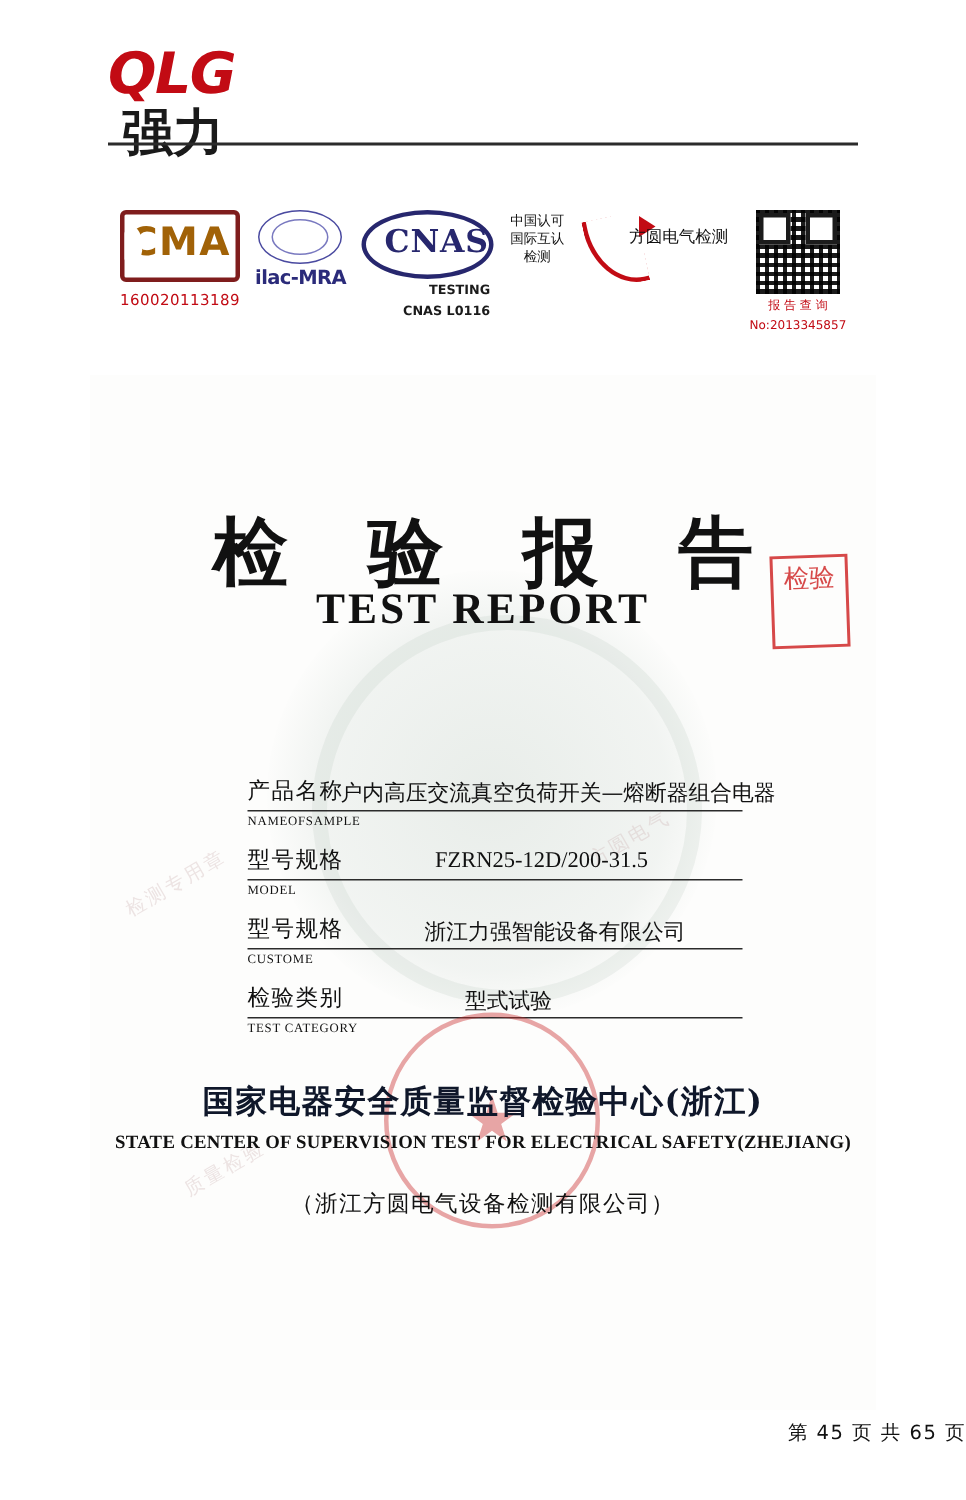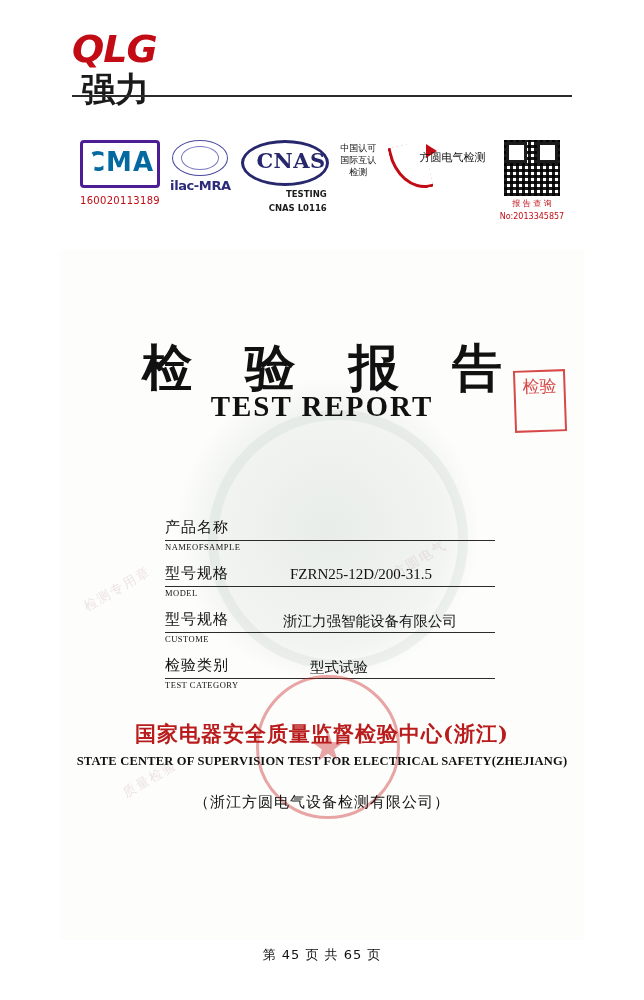--- a/index.html
+++ b/index.html
@@ -63,24 +63,24 @@
   }
   .logo-item {
     position: relative;
     text-align: center;
   }
 
   
   .cma-mark {
     width: 74px;
     height: 42px;
-    border: 3px solid #4c1d95;
+    border: 3px solid #7f1d1d;
     border-radius: 4px;
     position: relative;
-    color: #0369a1;
+    color: #a16207;
     font-family: "DejaVu Sans", sans-serif;
     font-weight: bold;
     font-size: 26px;
     line-height: 38px;
     letter-spacing: 1px;
     overflow: hidden;
   }
   .cma-mark::before {
     content: "";
     position: absolute;
@@ -369,21 +369,21 @@
     position: absolute;
     left: 0;
     top: 470px;
     width: 100%;
     text-align: center;
   }
   .org-cn {
     font-family: "DejaVu Serif", serif;
     font-weight: bold;
     font-size: 21px;
-    color: #b91c1c;
+    color: #0f172a;
     letter-spacing: 1px;
   }
   .org-en {
     margin-top: 6px;
     font-family: "Liberation Serif", serif;
     font-weight: bold;
     font-size: 12.5px;
     color: #111;
     letter-spacing: 0.2px;
   }
@@ -428,21 +428,21 @@
     white-space: nowrap;
     letter-spacing: 2px;
   }
 
   
   .page-footer {
     position: absolute;
     left: 0;
     bottom: 36px;
     width: 100%;
-    text-align: center;
+    text-align: right;
     font-family: "DejaVu Sans", sans-serif;
     font-size: 13px;
     color: #111;
     letter-spacing: 1px;
   }
 </style>
 </head>
 <body>
 
 <div class="brand">
@@ -501,20 +501,21 @@
   <div class="title-cn">检 验 报 告</div>
   <div class="title-en">TEST REPORT</div>
 
   <div class="stamp-small">检验</div>
 
   <div class="fields">
 
     <div class="field-row">
       <span class="field-label-cn">产品名称</span>
       <span class="field-label-en">NAMEOFSAMPLE</span>
+      <span class="field-value cn fv-prod">户内高压交流真空负荷开关—熔断器组合电器</span>
       <span class="field-line"></span>
     </div>
 
     <div class="field-row">
       <span class="field-label-cn">型号规格</span>
       <span class="field-label-en">MODEL</span>
       <span class="field-value fv-model">FZRN25-12D/200-31.5</span>
       <span class="field-line"></span>
     </div>
 

